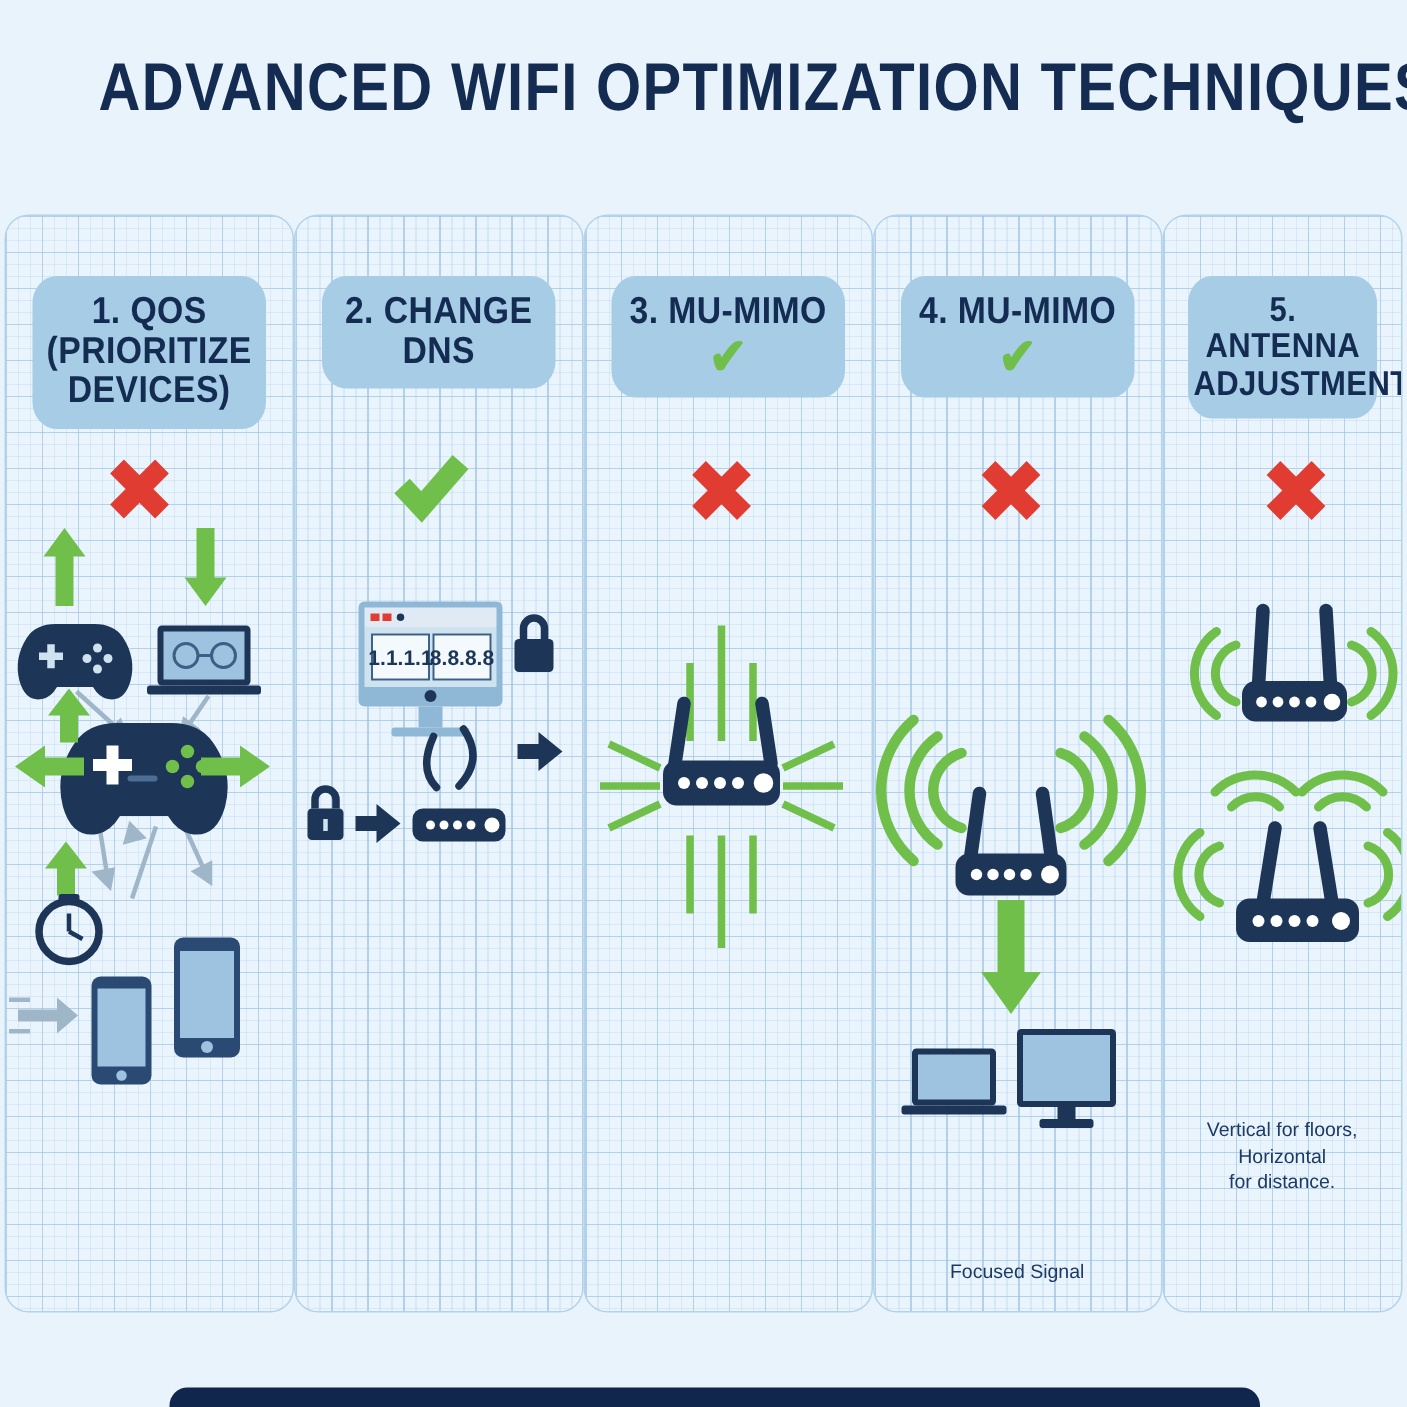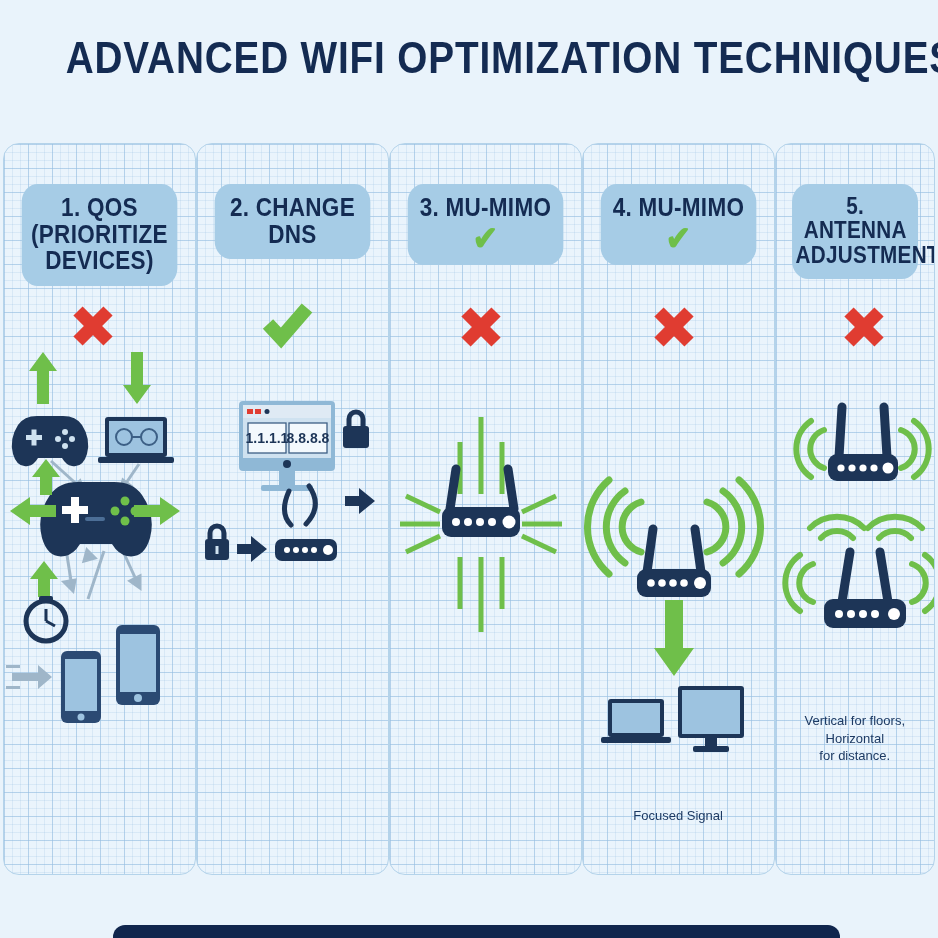--- a/index.html
+++ b/index.html
@@ -63,20 +63,21 @@
     transform:scaleX(0.9);
   }
   .badge.small{font-size:23px;}
   .badge .chk{display:block;margin:2px auto 0;}
   .scene{position:absolute;left:0;right:0;}
   .cap{
     position:absolute;left:4px;right:4px;
     text-align:center;color:#1d3a63;
     font-size:13px;line-height:1.35;
     font-family:"Liberation Sans",sans-serif;
+    margin-top:32px;
   }
 
   
   .bottombar{
     position:absolute;left:113px;top:925px;
     width:727px;height:40px;
     background:#10264d;
     border-radius:12px 12px 0 0;
   }
   svg{display:block;overflow:visible;}

